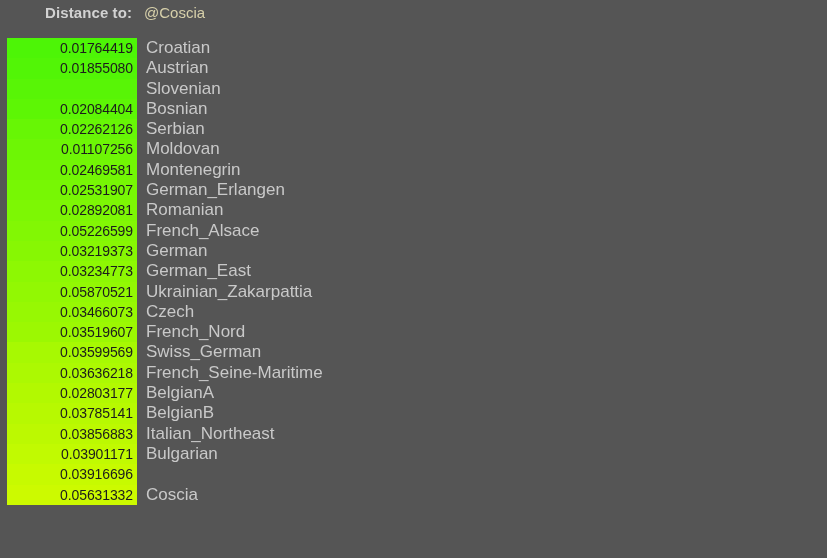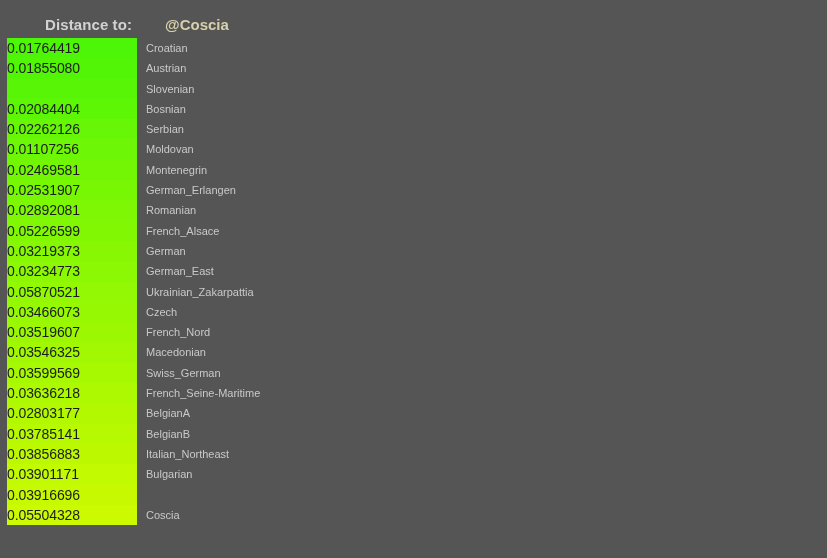--- a/index.html
+++ b/index.html
@@ -12,38 +12,37 @@
     background: #555555;
     font-family: "Liberation Sans", sans-serif;
     overflow: hidden;
     position: relative;
   }
 
   
   .header {
     position: absolute;
     left: 0;
-    top: 12px;
+    top: 0;
     height: 24px;
     display: flex;
     align-items: center;
-    gap: 21px;
   }
   .header-label {
     margin-left: 45px;
     font-size: 15px;
     font-weight: bold;
     color: #d2d2d2;
     letter-spacing: 0.1px;
     white-space: nowrap;
   }
   .header-target {
     margin-left: 12px;
     font-size: 15px;
-    font-weight: bold;
+    font-weight: normal;
     color: #d7d0aa;
     white-space: nowrap;
   }
 
   
   .list {
     position: absolute;
     left: 0;
     top: 38px;
     width: 827px;
@@ -62,33 +61,34 @@
     width: 130px;
     height: 20.3px;
   }
   .value {
     position: absolute;
     left: 7px;
     top: 0;
     width: 126px;
     height: 20.3px;
     line-height: 20.3px;
+    text-align: right;
     font-size: 14px;
     color: #1c1c1c;
     font-family: "Liberation Sans", sans-serif;
     letter-spacing: -0.1px;
     white-space: nowrap;
   }
   .label {
     position: absolute;
     left: 146px;
     top: 0;
     height: 20.3px;
     line-height: 20.3px;
-    font-size: 11px;
+    font-size: 17px;
     color: #c9c9c9;
     white-space: nowrap;
   }
 </style>
 </head>
 <body>
 
 <div class="header">
   <span class="header-label">Distance to:</span>
   <span class="header-target">@Coscia</span>
@@ -163,25 +163,20 @@
       <div class="bar" style="background: rgb(151, 248, 3);"></div>
       <div class="value">0.03466073</div>
       <div class="label">Czech</div>
     </div>
     <div class="row">
       <div class="bar" style="background: rgb(156, 248, 2);"></div>
       <div class="value">0.03519607</div>
       <div class="label">French_Nord</div>
     </div>
     <div class="row">
-      <div class="bar" style="background: rgb(162, 248, 2);"></div>
-      <div class="value">0.03546325</div>
-      <div class="label">Macedonian</div>
-    </div>
-    <div class="row">
       <div class="bar" style="background: rgb(167, 249, 2);"></div>
       <div class="value">0.03599569</div>
       <div class="label">Swiss_German</div>
     </div>
     <div class="row">
       <div class="bar" style="background: rgb(172, 249, 2);"></div>
       <div class="value">0.03636218</div>
       <div class="label">French_Seine-Maritime</div>
     </div>
     <div class="row">
@@ -203,16 +198,16 @@
       <div class="bar" style="background: rgb(193, 250, 1);"></div>
       <div class="value">0.03901171</div>
       <div class="label">Bulgarian</div>
     </div>
     <div class="row">
       <div class="bar" style="background: rgb(199, 250, 0);"></div>
       <div class="value">0.03916696</div>
     </div>
     <div class="row">
       <div class="bar" style="background: rgb(204, 250, 0);"></div>
-      <div class="value">0.05504328</div>
+      <div class="value">0.05631332</div>
       <div class="label">Coscia</div>
     </div>
   </div>
 
 </body></html>

